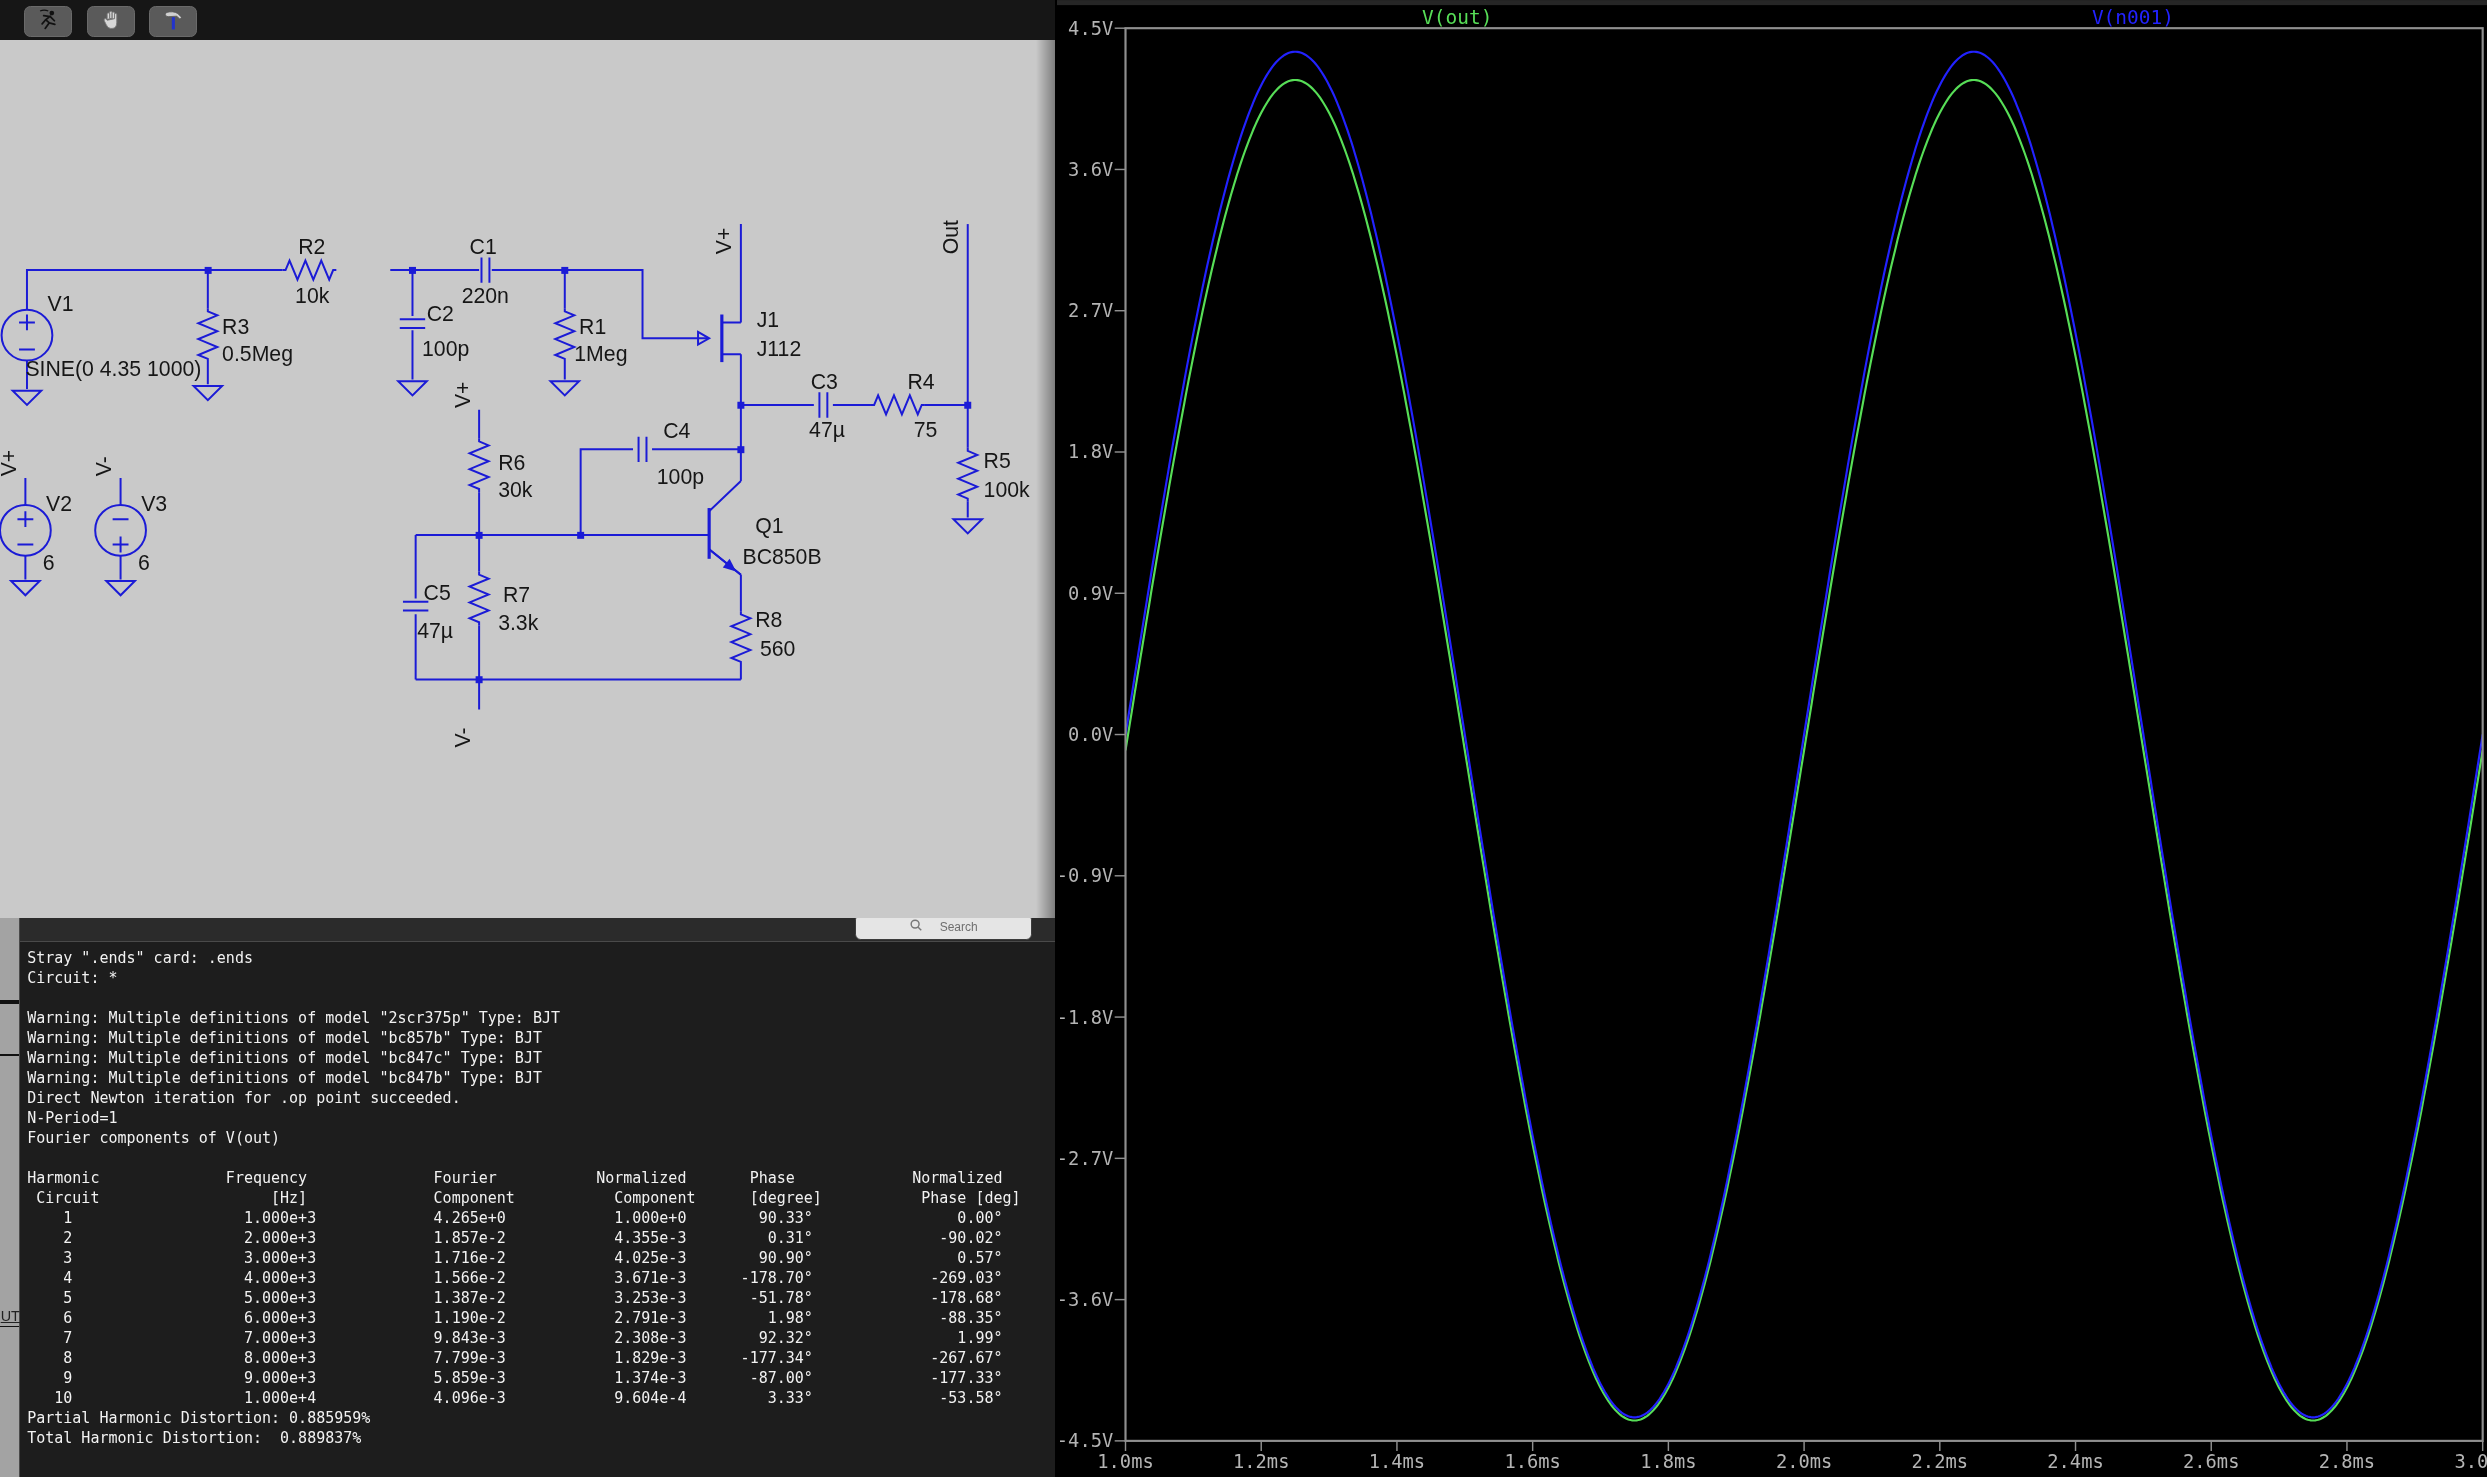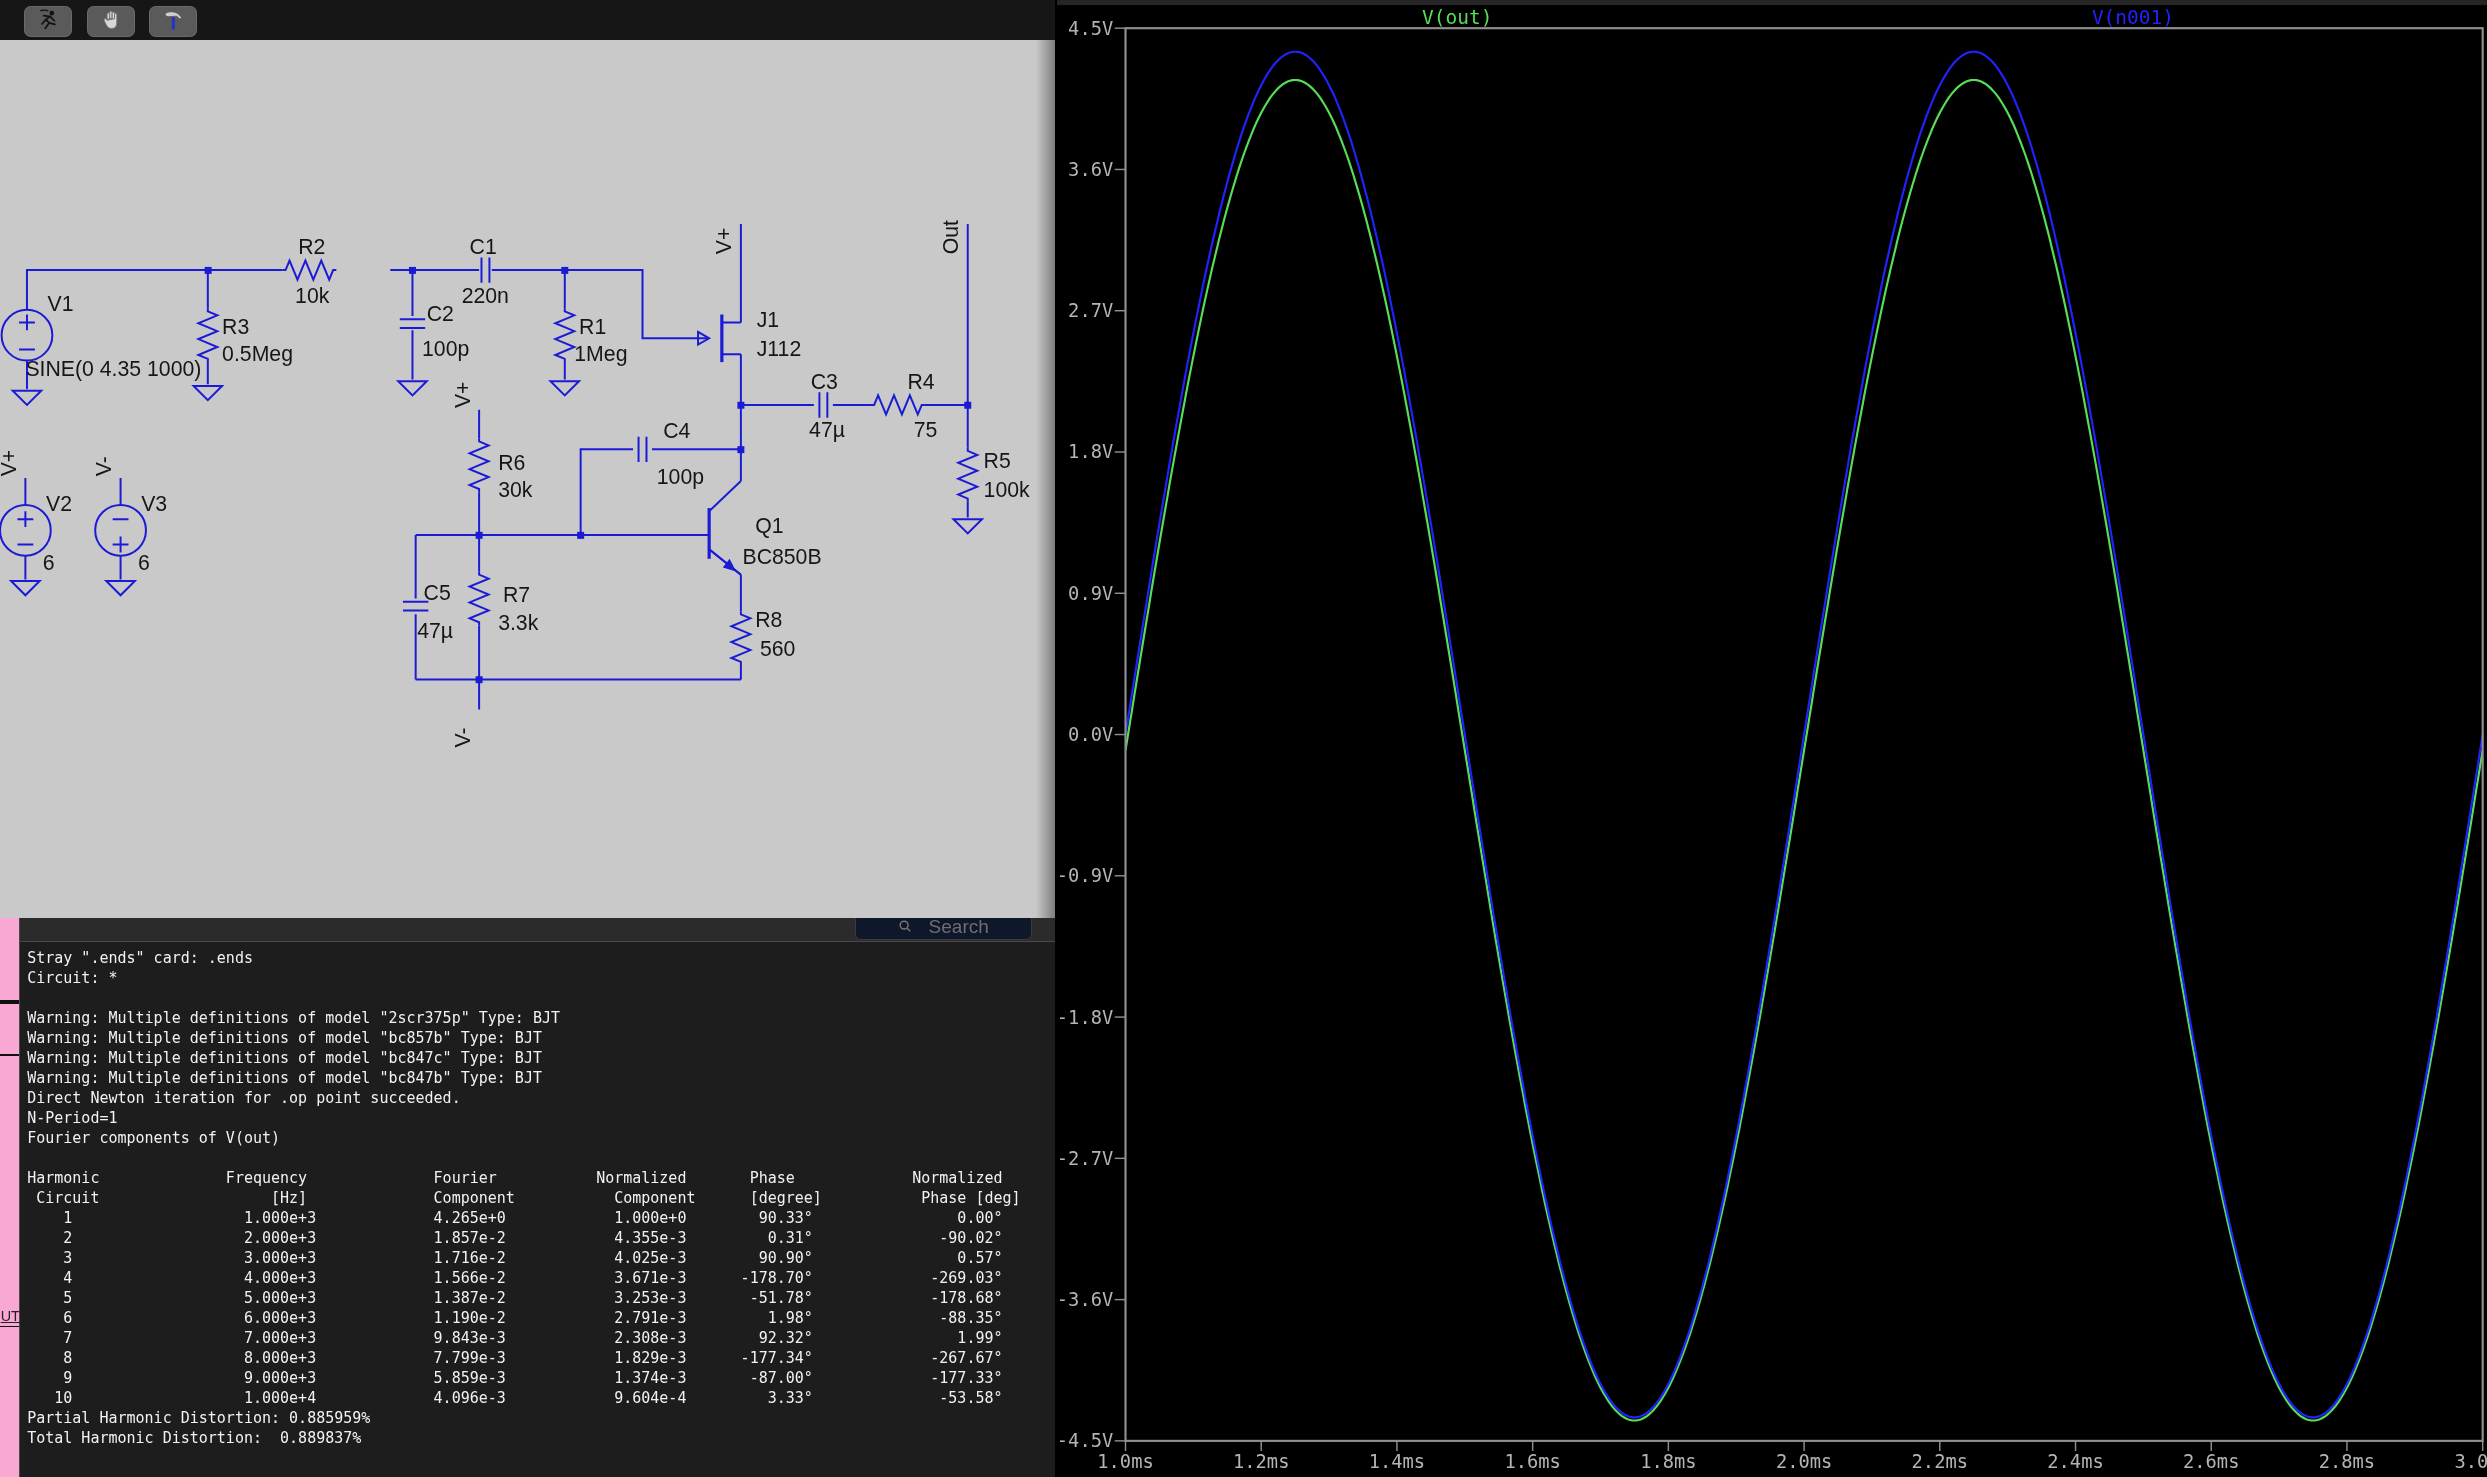--- a/index.html
+++ b/index.html
@@ -17,29 +17,29 @@
         background:linear-gradient(to right, rgba(0,0,0,0), rgba(0,0,0,0.38));}
   .swire{stroke:#1b1bd6;stroke-width:1.25;fill:none;}
   .sthick{stroke:#1b1bd6;stroke-width:2;fill:none;}
   .sdot{fill:#1b1bd6;}
   .slab{font-family:"Liberation Sans",sans-serif;font-size:13.4px;fill:#161616;}
 
   
   #logwin{position:absolute;left:0;top:918px;width:1055px;height:560px;background:#1d1d1d;}
   #logstrip{position:absolute;left:0;top:0;width:1055px;height:23px;background:#2b2b2b;
             border-bottom:1.4px solid #4a4a4a;overflow:hidden;}
-  #searchbox{position:absolute;left:855px;top:-4.3px;width:175px;height:24.5px;background:#0f172a;
+  #searchbox{position:absolute;left:855px;top:-4.3px;width:175px;height:24.5px;background:#e5e5e5;
              border:0.7px solid #3c3c3c;border-radius:5.8px;display:flex;align-items:center;
-             justify-content:center;gap:16px;color:#6f6f6f;font-size:19px;}
+             justify-content:center;gap:16px;color:#6f6f6f;font-size:12px;}
   #logbody{position:absolute;left:20px;top:24.5px;right:0;bottom:0;background:#1d1d1d;
            padding:5.8px 0 0 7.2px;overflow:hidden;}
   .logline{font-family:"DejaVu Sans Mono",monospace;font-size:15px;line-height:20px;
            color:#f2f2f2;white-space:pre;}
   
-  #sliver{position:absolute;left:0;top:0;width:19px;height:560px;background:#f9a8d4;
+  #sliver{position:absolute;left:0;top:0;width:19px;height:560px;background:#a3a3a3;
           border-right:1.4px solid #4a4a4a;}
   .sliver-line{position:absolute;left:0;width:19px;background:#111;}
   #sliver-label{position:absolute;left:0.7px;top:390px;color:#222;font-size:14.4px;
                 text-decoration:underline;font-family:"Liberation Sans",sans-serif;}
 
   
   #plotpanel{position:absolute;left:1057px;top:0;width:1430px;height:1477px;background:#000;}
   #plot-svg{position:absolute;left:0;top:0;}
   .legend{font-family:"DejaVu Sans Mono",monospace;font-size:27px;}
   .ticktext{font-family:"DejaVu Sans Mono",monospace;}

